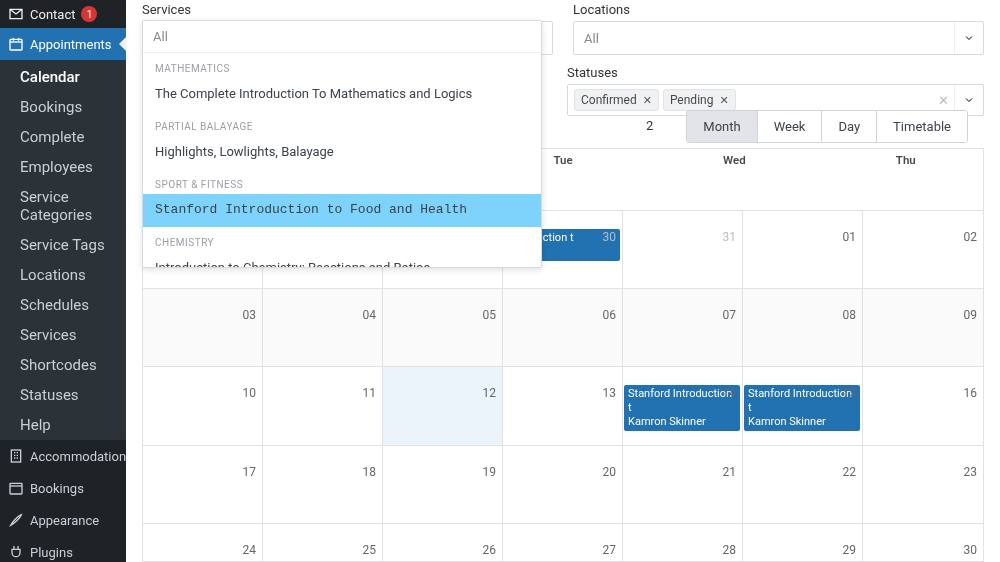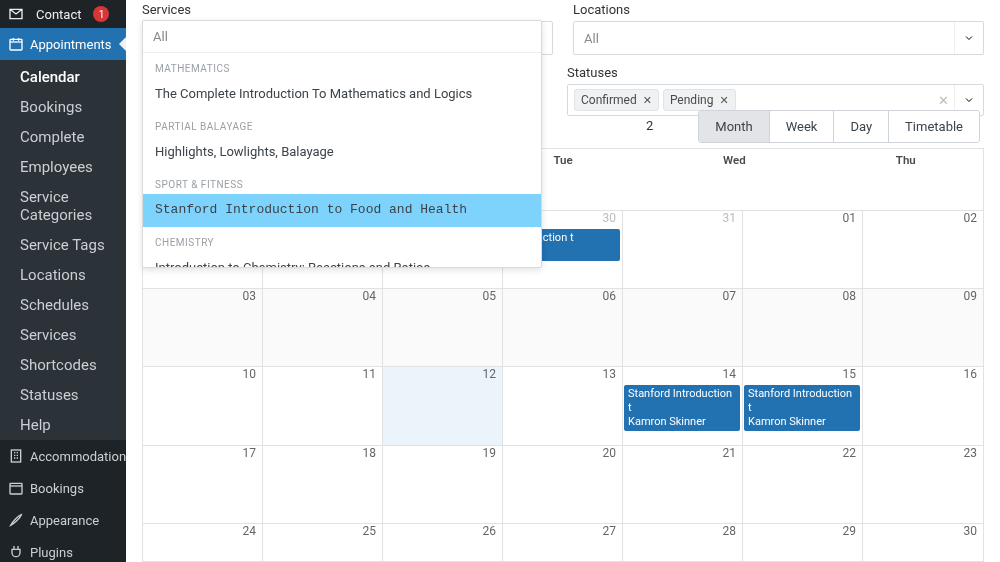--- a/index.html
+++ b/index.html
@@ -1,19 +1,19 @@
 <!DOCTYPE html>
 <html><head>
 <meta charset="utf-8">
 <style>
 * { box-sizing: border-box; margin: 0; padding: 0; font-family: -apple-system, BlinkMacSystemFont, "Segoe UI", Roboto, Arial, sans-serif; }
 html, body { width: 1000px; height: 562px; overflow: hidden; background: #f0f0f1; }
 .wrap { display: flex; width: 100%; height: 100%; }
 .sidebar { width: 126px; background: #1d2327; color: #eee; font-size: 13px; display: flex; flex-direction: column; }
-.sidebar .top-item { display: flex; align-items: center; padding: 6px 8px; color: #eee; gap: 12px; }
+.sidebar .top-item { display: flex; align-items: center; padding: 6px 8px; color: #eee; gap: 6px; }
 .sidebar .top-item .badge { background: #d63638; color: #fff; border-radius: 9px; min-width: 16px; height: 16px; font-size: 10px; display: inline-flex; align-items: center; justify-content: center; padding: 0 4px; }
 .sidebar .mi { display: flex; align-items: center; gap: 6px; padding: 8px 8px; color: #c9cfd4; cursor: pointer; }
 .sidebar .mi.active { background: #2271b1; color: #fff; position: relative; }
 .sidebar .mi.active::after {
   content: ""; position: absolute; right: -0px; top: 50%; transform: translateY(-50%);
   border: 7px solid transparent; border-right-color: #f0f0f1;
 }
 .sidebar .sub { background: #2c3338; }
 .sidebar .sub .si { padding: 6px 20px; color: #c9cfd4; cursor: pointer; font-size: 15px; }
 .sidebar .sub .si.current { background: #2c3338; color: #fff; font-weight: 500; padding-top: 8px; }
@@ -50,32 +50,32 @@
 .dropdown .dd-input input { width: 100%; border: none; outline: none; padding: 8px 10px; font-size: 13px; color: #888; }
 .dropdown .dd-body { max-height: 240px; overflow-y: scroll; }
 .dropdown .dd-group { font-size: 10px; color: #9aa0a6; letter-spacing: 0.5px; padding: 10px 12px 4px 12px; }
 .dropdown .dd-item { font-size: 13px; color: #3c434a; padding: 8px 12px 10px 12px; cursor: pointer; }
 .dropdown .dd-item.hl { background: #7dd3fc; font-family: Liberation Mono, monospace; }
 
 .row2 { display: flex; gap: 8px; margin-top: 10px; }
 .row2 .left { flex: 1; }
 .row2 .right { flex: 1; }
 
-.view-switch { position: absolute; right: 20px; top: 110px; display: flex; border: 1px solid #cfd4da; border-radius: 3px; overflow: hidden; z-index: 5; }
+.view-switch { position: absolute; right: 32px; top: 110px; display: flex; border: 1px solid #cfd4da; border-radius: 3px; overflow: hidden; z-index: 5; }
 .view-switch .vb { padding: 8px 16px; font-size: 13px; color: #3c434a; background: #fff; cursor: pointer; border-left: 1px solid #cfd4da; }
 .view-switch .vb:first-child { border-left: none; }
 .view-switch .vb.active { background: #e2e4e7; }
 
 .calendar { position: absolute; left: 16px; right: 16px; top: 148px; bottom: 0; border: 1px solid #e0e2e5; border-top: none; background: #fff; }
 .cal-head { display: grid; grid-template-columns: repeat(5, 1fr); border-top: 1px solid #e0e2e5; border-bottom: 1px solid #e0e2e5; gap: 17px; }
 .cal-head div { text-align: center; font-size: 11.5px; font-weight: 600; color: #4a4a4a; padding: 4px 0; }
 .cal-body { display: grid; grid-template-columns: repeat(7, 1fr); grid-template-rows: repeat(5, 1fr); height: calc(100% - 22px); }
 .cell { border-right: 1px solid #e0e2e5; border-bottom: 1px solid #e0e2e5; position: relative; font-size: 12px; overflow: hidden; }
 .cell:nth-child(7n) { border-right: none; }
-.cell .dnum { position: absolute; right: 6px; top: 0; color: #666; font-size: 12px; }
+.cell .dnum { position: absolute; right: 6px; top: 19px; color: #666; font-size: 12px; }
 .cell.other .dnum { color: #bbb; }
 .cell.today { background: #ecf4fb; }
 .cell.cur-range { background: #fafafa; }
 .ev { background: #2271b1; color: #fff; font-size: 11px; padding: 2px 4px; border-radius: 2px; margin: 18px 2px 0 1px; line-height: 1.25; overflow: hidden; cursor: pointer; }
 
 .caret-hidden-area { position: absolute; left: 520px; top: 118px; font-size: 13px; color: #333; }
 
 ::-webkit-scrollbar { width: 14px; }
 ::-webkit-scrollbar-thumb { background: #c7cbd1; border: 3px solid #fff; border-radius: 8px; }
 ::-webkit-scrollbar-button { height: 14px; background: #f0f0f0; }

